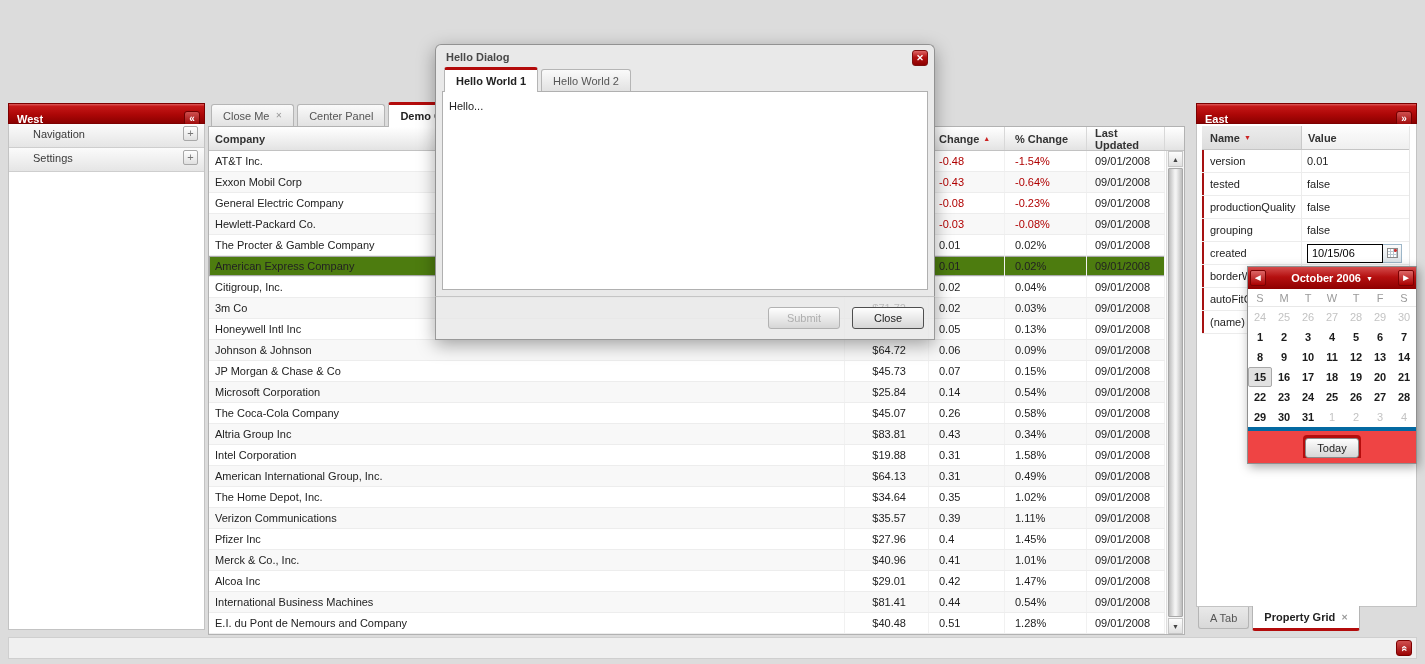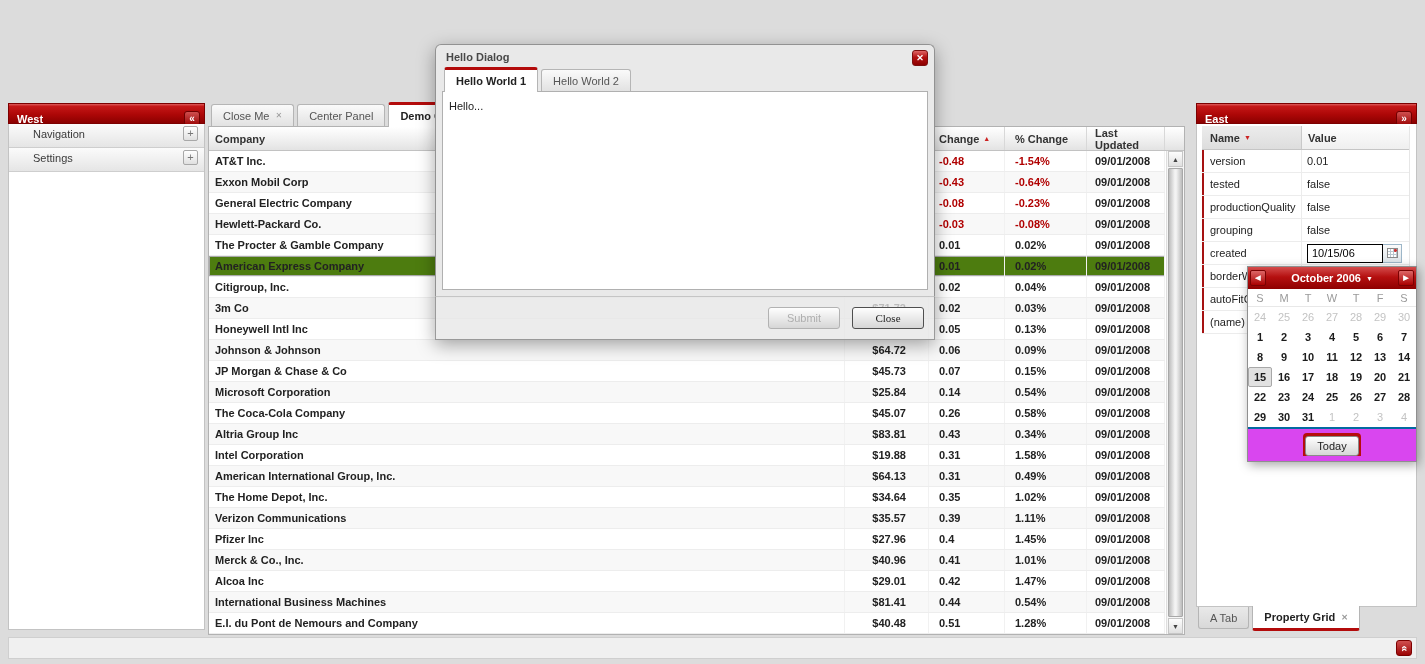--- a/index.html
+++ b/index.html
@@ -8,21 +8,21 @@
 
   
   .red-hdr { height:21px; background:linear-gradient(180deg,#dd5a5a 0%,#c51717 12%,#ad0707 55%,#8b0000 100%);
     border:1px solid #7c0000; color:#fff; font-weight:bold; display:flex; align-items:center; padding:10px 4px 0 8px; }
   .hdr-btn { margin-left:auto; width:16px; height:15px; border:1px solid #6f0000; border-radius:3px;
     background:linear-gradient(#cf4f4f,#9c0404); color:#fff; font-size:10px; line-height:13px; text-align:center;
     font-weight:bold; cursor:pointer; }
   .btn { min-width:72px; height:22px; border:1px solid #8a8a8a; border-radius:3px; padding:0 10px;
     background:linear-gradient(#fefefe,#ececec 45%,#d6d6d6); font-family:"Liberation Sans",sans-serif;
     font-size:11px; color:#222; }
-  .btn.default { border-color:#4f4f4f;font-family:Liberation Serif, serif; }
+  .btn.default { border-color:#4f4f4f; }
   .btn.disabled { color:#aeaeae; border-color:#b2b2b2; }
 
   
   #west { position:absolute; left:8px; top:103px; width:197px; height:527px; display:flex; flex-direction:column; }
   #west-body { flex:1; background:#fff; border:1px solid #c3c3c3; border-top:none; display:flex; flex-direction:column; }
   .acc-hdr { height:24px; flex:none; border-bottom:1px solid #cecece; background:linear-gradient(#fbfbfb,#e5e5e5);
     display:flex; align-items:center; padding:0 6px 4px 24px; color:#3a3a3a; cursor:pointer; }
   .tool-plus { margin-left:auto; width:15px; height:15px; border:1px solid #a8a8a8; border-radius:2px;
     background:linear-gradient(#fff,#e0e0e0); color:#777; font-size:11px; line-height:12px; text-align:center; cursor:pointer; }
 
@@ -42,21 +42,21 @@
   #grid-header { display:flex; height:24px; background:linear-gradient(#ffffff,#ececec 70%,#e3e3e3);
     border-bottom:1px solid #c2c2c2; font-weight:bold; color:#333; }
   .hcell { border-right:1px solid #d8d8d8; display:flex; align-items:center; cursor:pointer; }
   .h-co,.c-co { width:636px; padding-left:6px; }
   .h-pr,.c-pr { width:84px; justify-content:flex-end; padding-right:22px; }
   .h-ch,.c-ch { width:76px; padding-left:10px; }
   .h-pc,.c-pc { width:82px; padding-left:10px; }
   .h-lu,.c-lu { width:78px; padding-left:8px; }
   .h-ch { gap:4px; }
   .sort-ic { font-size:7px; color:#c22; line-height:1; }
-  #stock-rows { position:absolute; top:24px; left:0; right:19px; bottom:0; overflow:hidden;font-weight:bold; }
+  #stock-rows { position:absolute; top:24px; left:0; right:19px; bottom:0; overflow:hidden; }
   .grow { display:flex; height:21px; border-bottom:1px solid #ededed; background:#fff; }
   .grow.alt { background:#f8f8f8; }
   .grow.sel { background:#4d7c0f; box-shadow:inset 0 0 0 1px #a9a9a9; }
   .gcell { display:flex; align-items:center; border-right:1px solid #f1f1f1; overflow:hidden; white-space:nowrap; }
   .neg { color:#b00000; }
   #vscroll { position:absolute; top:24px; right:0; bottom:0; width:18px; border-left:1px solid #dedede; background:#f6f6f6; }
   .sbtn { position:absolute; left:1px; right:1px; height:16px; text-align:center; font-size:7px; color:#444;
     line-height:16px; background:linear-gradient(#fdfdfd,#e0e0e0); border:1px solid #c6c6c6; cursor:pointer; }
   .sbtn.up { top:0; } .sbtn.down { bottom:0; }
   #sthumb { position:absolute; left:1px; right:1px; top:17px; bottom:17px; border:1px solid #a8a8a8; border-radius:1px;
@@ -114,21 +114,21 @@
   .dp-nav { position:absolute; top:3px; width:16px; height:16px; border:1px solid #7a0202; border-radius:2px;
     background:linear-gradient(#d66,#a00); color:#fff; font-size:7px; line-height:14px; text-align:center; cursor:pointer; }
   .dp-prev { left:2px; } .dp-next { right:2px; }
   .dp-dd { font-size:7px; }
   #cal-dows { display:flex; height:18px; align-items:center; border-bottom:1px solid #e8e8e8; }
   .dow { width:24px; text-align:center; color:#9a9a9a; }
   .cweek { display:flex; height:20px; }
   .cday { width:24px; display:flex; align-items:center; justify-content:center; font-weight:bold; color:#1c1c1c; cursor:pointer; }
   .cday.other { color:#c3c3c3; font-weight:normal; }
   .cday.selday { background:#e1e1e1; border:1px solid #a8a8a8; border-radius:2px; }
-  #dp-footer { border-top:2px solid #0369a1; background:#d946ef; padding:4px 0 5px; text-align:center; }
+  #dp-footer { border-top:4px solid #0369a1; background:#ef4444; padding:4px 0 5px; text-align:center; }
   .today-wrap { display:inline-block; background:#b50d0d; border-radius:4px 4px 0 0; padding:3px 2px 0; }
   #today-btn { min-width:54px; height:20px; display:block; }
 
   
   #south { position:absolute; left:8px; top:637px; width:1409px; height:22px; background:#f0f0f0; border:1px solid #cfcfcf; }
   #south-expand { position:absolute; right:4px; top:2px; width:16px; height:16px; border:1px solid #7c0000;
     border-radius:3px; background:linear-gradient(#d05050,#9c0404); color:#fff; cursor:pointer;
     display:flex; align-items:center; justify-content:center; }
   .rot-up { display:inline-block; transform:rotate(90deg); font-size:11px; font-weight:bold; line-height:1; }
 </style>

